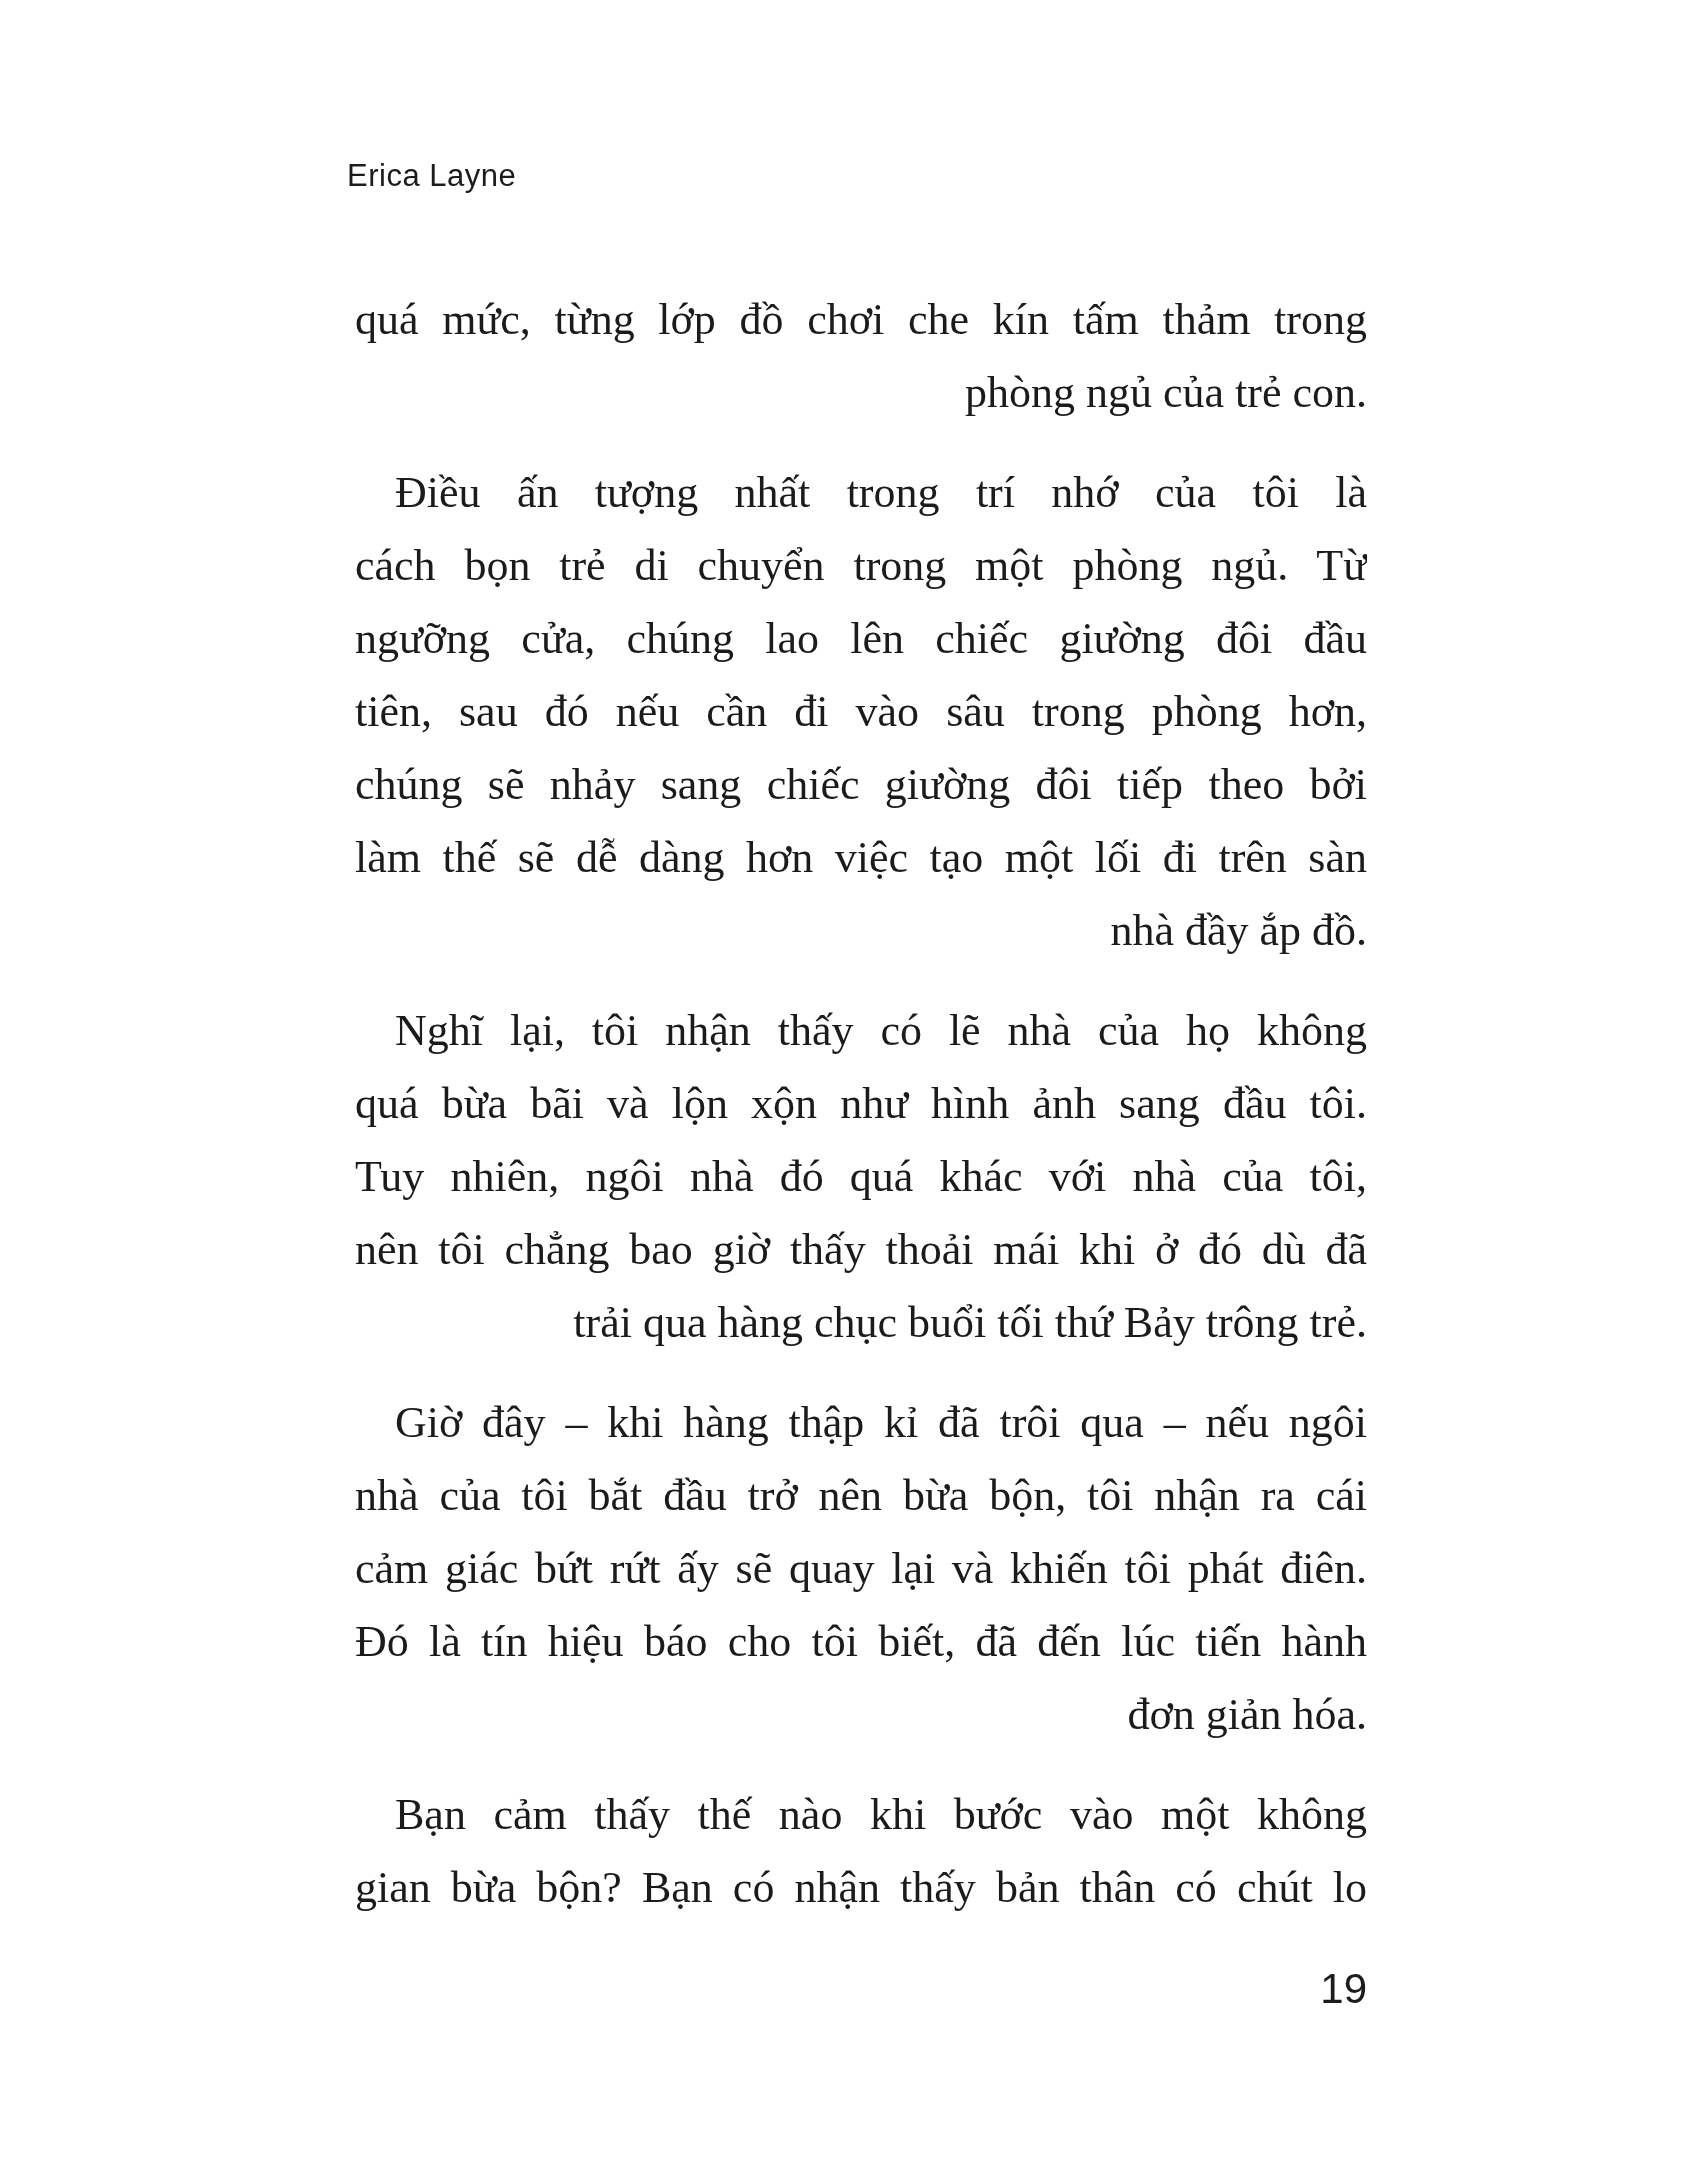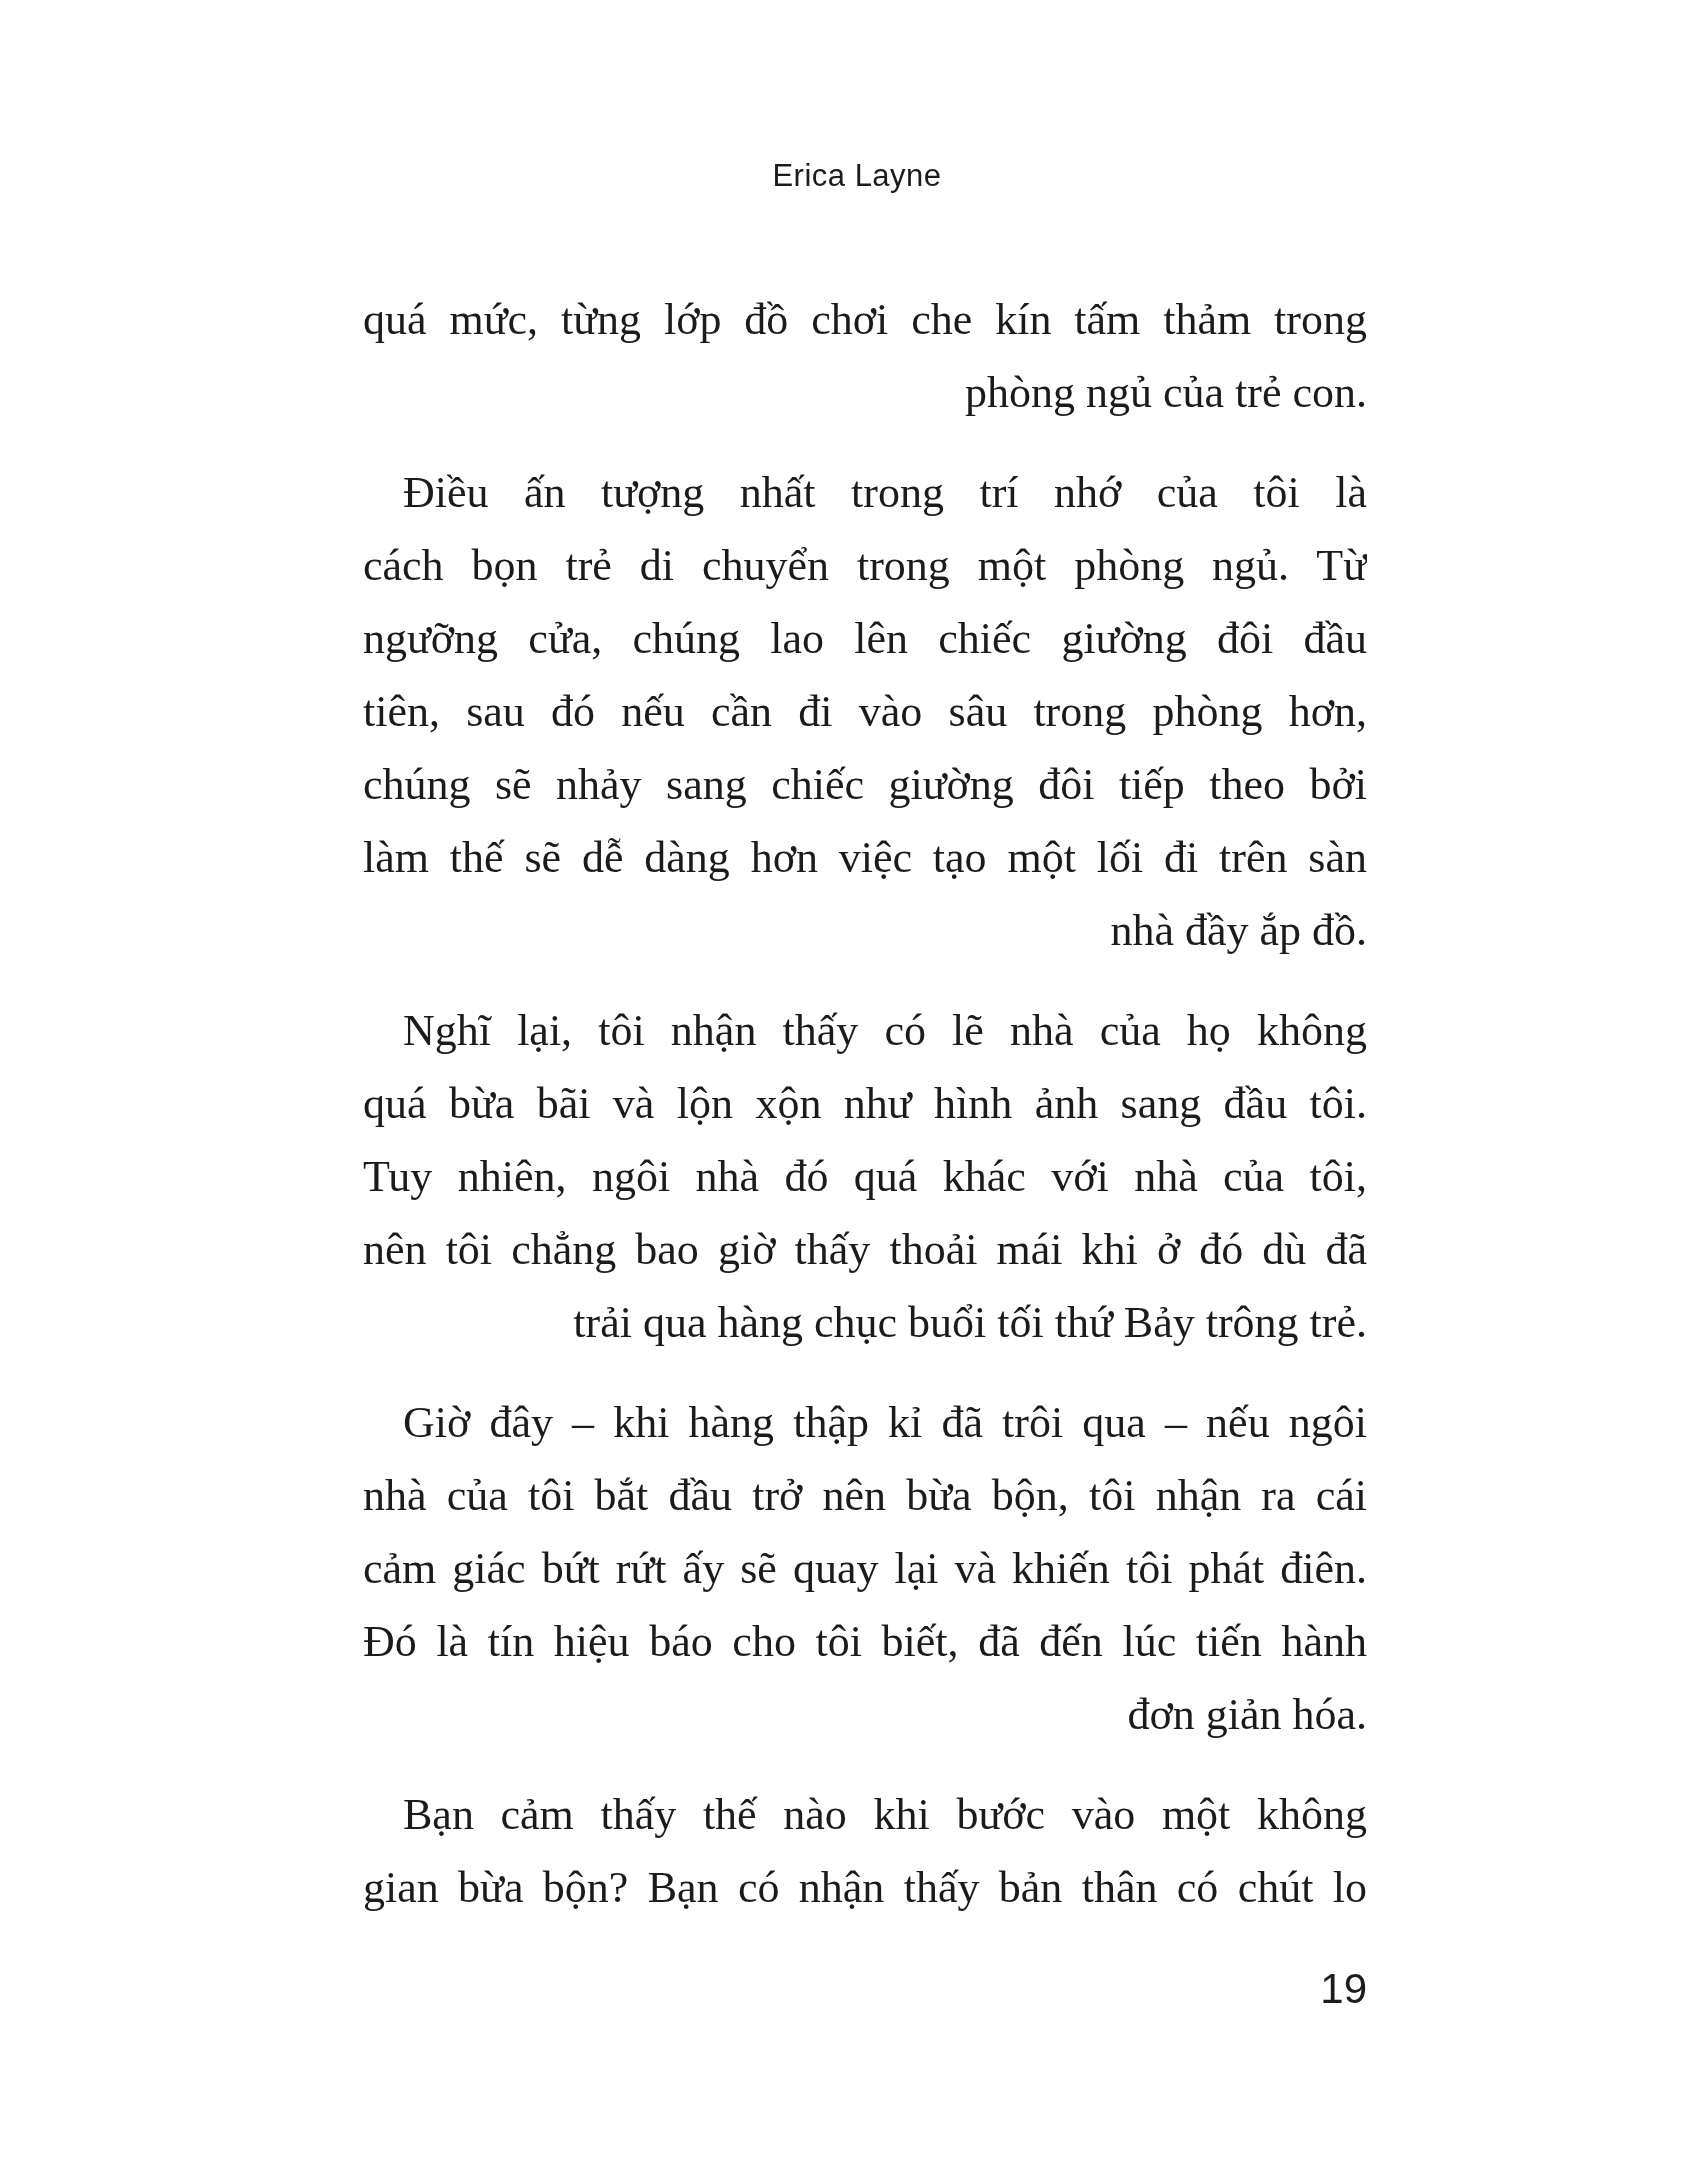--- a/index.html
+++ b/index.html
@@ -13,37 +13,37 @@
     width: 1683px;
     height: 2178px;
     background: #ffffff;
     overflow: hidden;
   }
   .running-header {
     position: absolute;
     top: 158px;
     left: 347px;
     width: 1020px;
-    text-align: center;
+    text-align: left;
     font-family: "Liberation Sans", sans-serif;
     font-size: 31px;
     font-weight: 400;
     color: #1c1c1c;
     letter-spacing: 0.5px;
   }
   .page-body {
     position: absolute;
     top: 283px;
     left: 347px;
     width: 1020px;
     font-size: 44px;
     color: #1b1b1b;
   }
   .para {
-    margin: 0 0 27px 16px;
+    margin: 0 0 27px 8px;
   }
   .para:last-child { margin-bottom: 0; }
   .line {
     height: 73px;
     line-height: 73px;
     text-align: justify;
     overflow: hidden;
     white-space: normal;
   }
   

